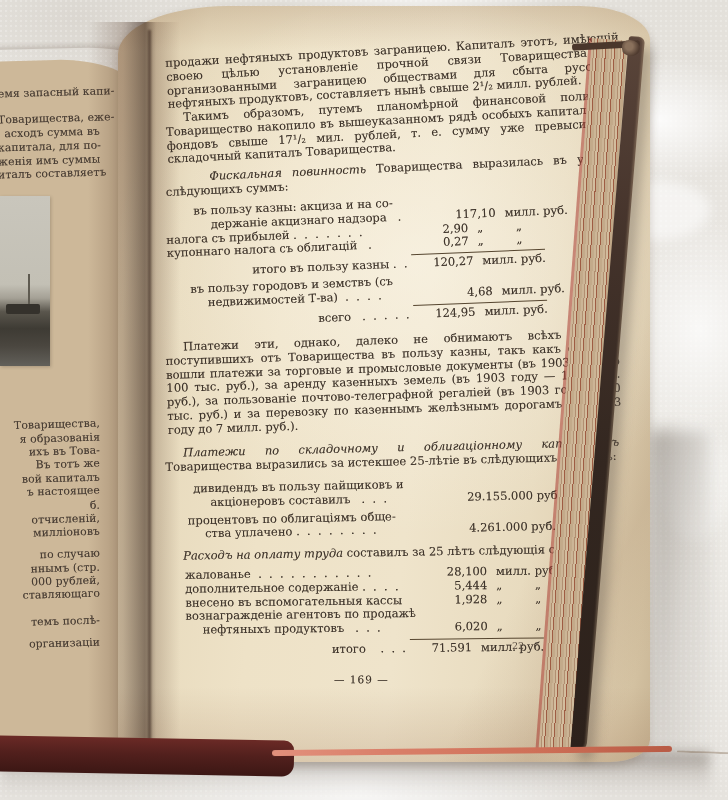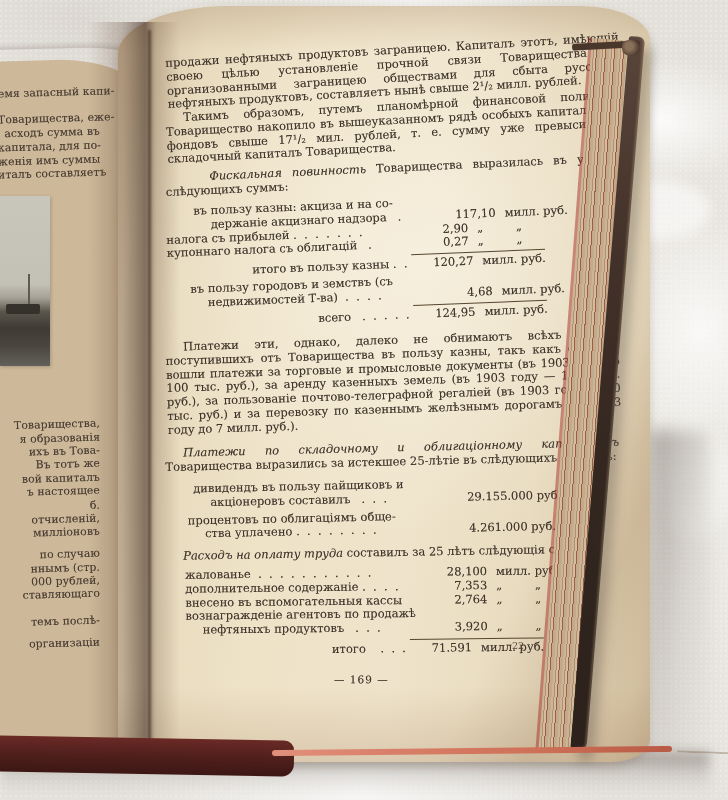--- a/index.html
+++ b/index.html
@@ -222,35 +222,35 @@
         <div class="trow">
           <div class="t-label" style="padding-left:20px;">жалованье  .  .  .  .  .  .  .  .  .  .  .</div>
           <div class="t-num">
               <span class="t-val">28,100</span>
               <span class="t-unit">милл. руб.</span>
             </div>
         </div>
         <div class="trow">
           <div class="t-label" style="padding-left:20px;">дополнительное содержаніе .  .  .  .</div>
           <div class="t-num">
-              <span class="t-val">7,353</span>
+              <span class="t-val">5,444</span>
               <span class="t-unit">„         „</span>
             </div>
         </div>
         <div class="trow">
           <div class="t-label" style="padding-left:20px;">внесено въ вспомогательныя кассы</div>
           <div class="t-num">
-              <span class="t-val">2,764</span>
+              <span class="t-val">1,928</span>
               <span class="t-unit">„         „</span>
             </div>
         </div>
         <div class="trow">
           <div class="t-label" style="padding-left:20px;"><span>вознагражденіе агентовъ по продажѣ</span><br><span class="l2">нефтяныхъ продуктовъ   .  .  .</span></div>
           <div class="t-num">
-              <span class="t-val">3,920</span>
+              <span class="t-val">6,020</span>
               <span class="t-unit">„         „</span>
             </div>
         </div>
         <div class="trow sum" style="margin-top:4px;">
           <div class="t-label sum-label">итого    .  .  .</div>
           <div class="t-num">
               <span class="t-val">71.591</span>
               <span class="t-unit">милл. руб.</span>
             </div>
         </div>

